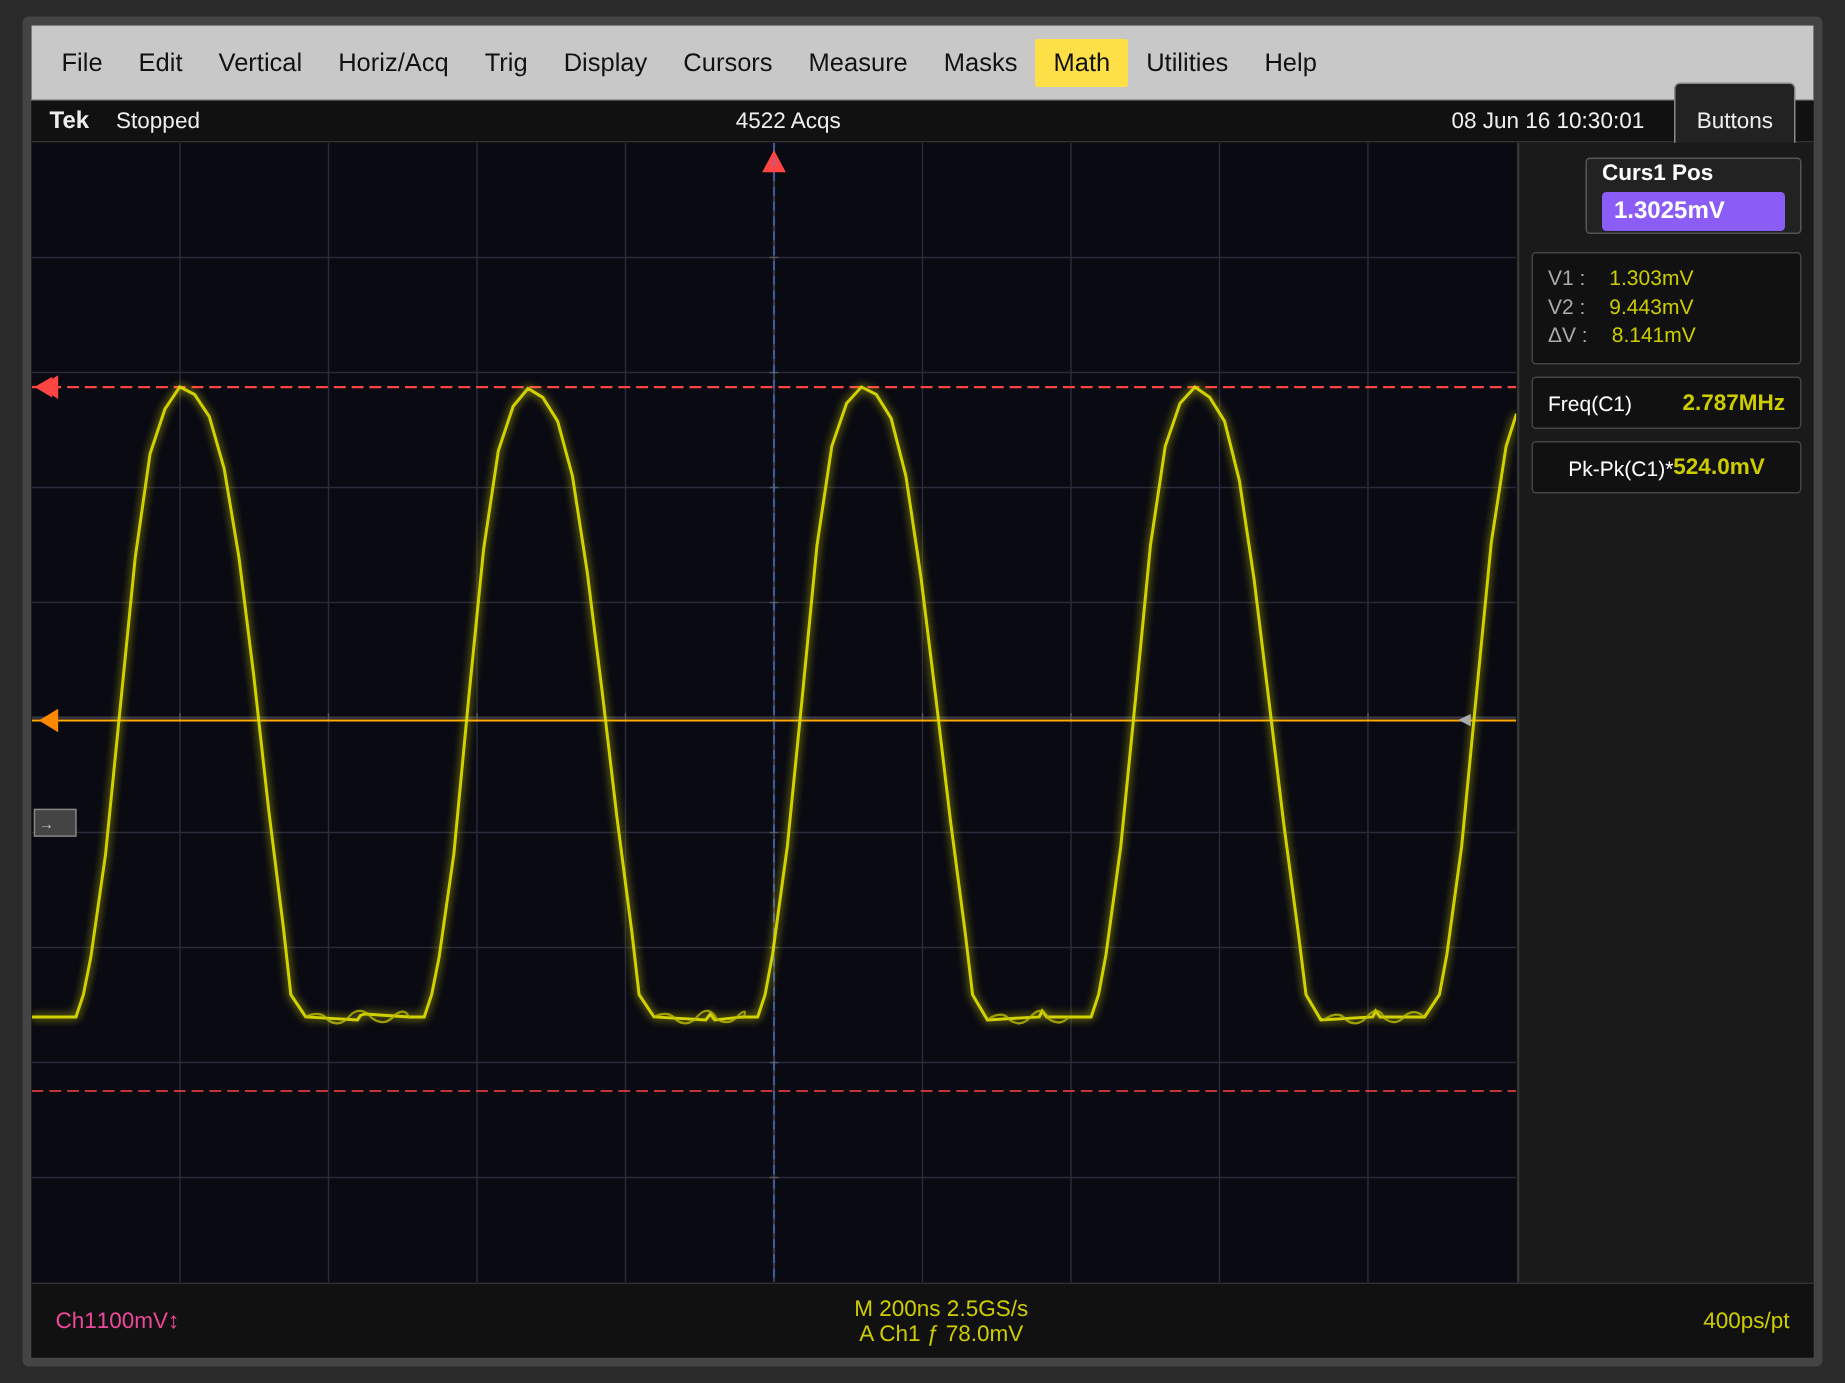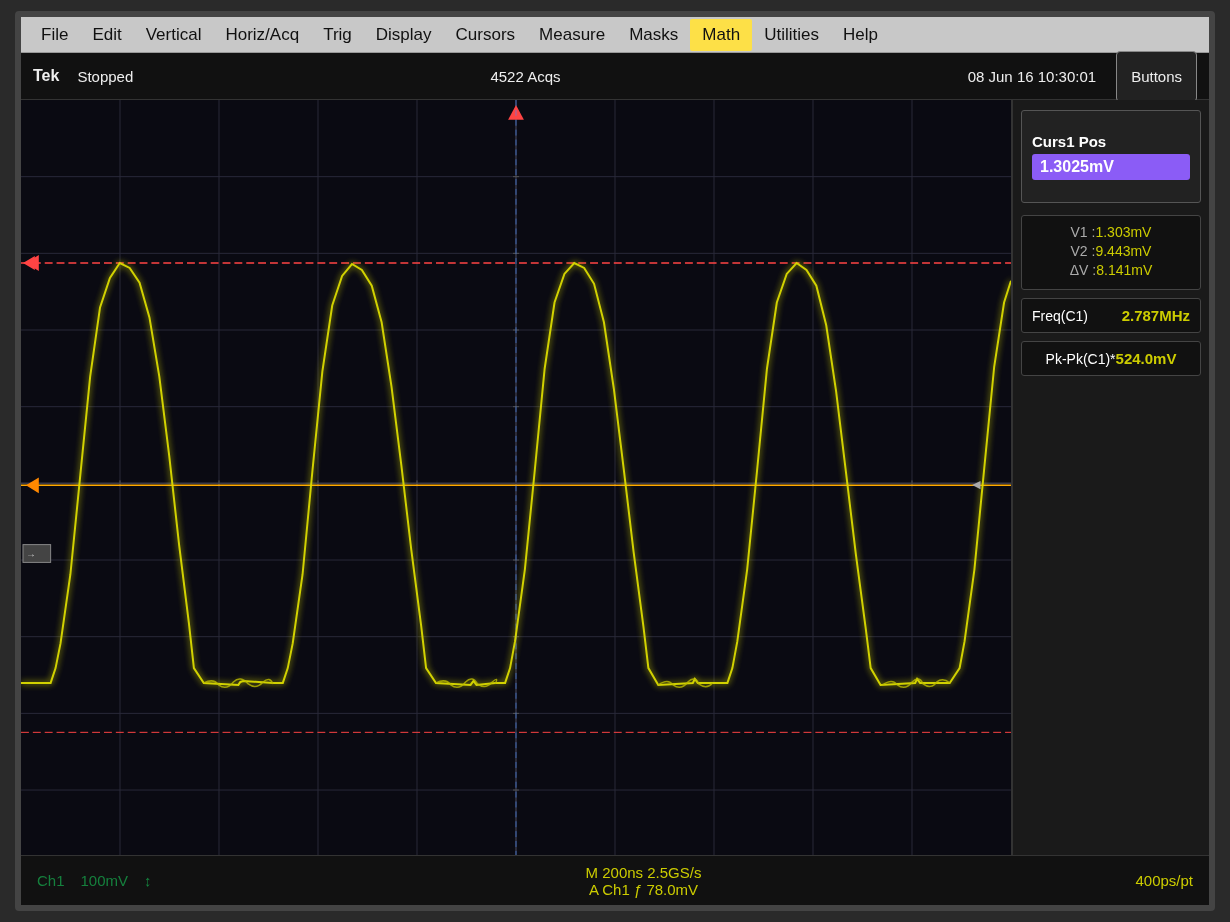--- a/index.html
+++ b/index.html
@@ -18,42 +18,42 @@
       height: 900px;
       background: #1a1a1a;
       border: 6px solid #444;
       border-radius: 4px;
       display: flex;
       flex-direction: column;
     }
     
     .menu-bar {
       background: #c8c8c8;
-      height: 36px;
+      height: 50px;
       display: flex;
       align-items: center;
       padding: 0 8px;
       border-bottom: 1px solid #999;
       flex-shrink: 0;
     }
     .menu-item {
       padding: 6px 12px;
       font-size: 17px;
       color: #111;
       cursor: pointer;
       font-weight: normal;
       border-radius: 2px;
     }
     .menu-item:hover, .menu-item.active {
       background: #fde047;
     }
     
     .status-bar {
       background: #111;
-      height: 47px;
+      height: 28px;
       display: flex;
       align-items: center;
       padding: 0 12px;
       flex-shrink: 0;
       border-bottom: 1px solid #333;
       color: #eee;
       font-size: 15px;
       gap: 0;
     }
     .status-tek {
@@ -108,24 +108,24 @@
     .bottom-bar {
       background: #111;
       height: 50px;
       display: flex;
       align-items: center;
       padding: 0 16px;
       flex-shrink: 0;
       border-top: 1px solid #333;
     }
     .bottom-left {
-      color: #15803d;
-      font-size: 15px;
-      display: flex;
-      gap: 16px;
+      color: #ec4899;
+      font-size: 15px;
+      display: flex;
+      gap: 0;
     }
     .bottom-center {
       flex: 1;
       text-align: center;
       color: #cccc00;
       font-size: 15px;
     }
     .bottom-right {
       color: #cccc00;
       font-size: 15px;
@@ -138,21 +138,22 @@
       display: flex;
       flex-direction: column;
       padding: 10px 8px;
       gap: 8px;
       flex-shrink: 0;
     }
     .cursor-box {
       background: #222;
       border: 1px solid #555;
       border-radius: 3px;
-      padding: 22px 10px;
+      padding: 1px 10px;
+      margin-left: 36px;
     }
     .cursor-box-label {
       color: #fff;
       font-size: 15px;
       font-weight: bold;
       margin-bottom: 4px;
     }
     .cursor-box-value {
       background: #8b5cf6;
       color: #fff;
@@ -164,24 +165,25 @@
     }
     .measurements-box {
       background: #111;
       border: 1px solid #444;
       border-radius: 3px;
       padding: 8px 10px;
       margin-top: 4px;
     }
     .measurement-row {
       display: flex;
-      justify-content: center;
+      justify-content: flex-start;
       color: #cccc00;
       font-size: 14px;
       margin-bottom: 3px;
+      gap: 16px;
     }
     .measurement-label {
       color: #aaa;
     }
     .measurement-value {
       color: #cccc00;
     }
     .freq-box {
       background: #111;
       border: 1px solid #444;

